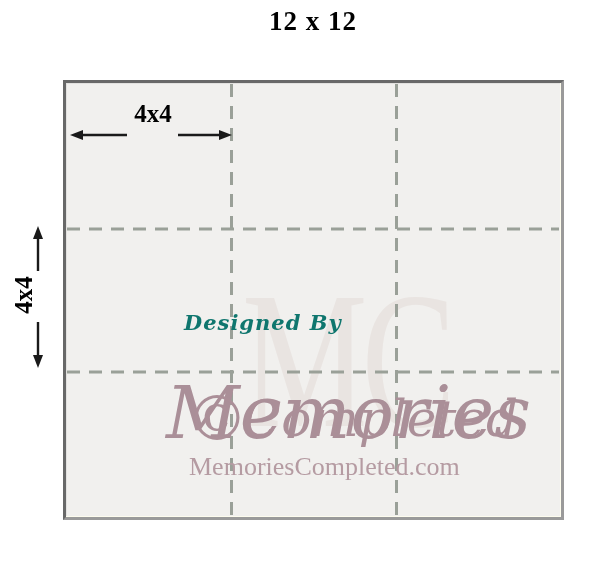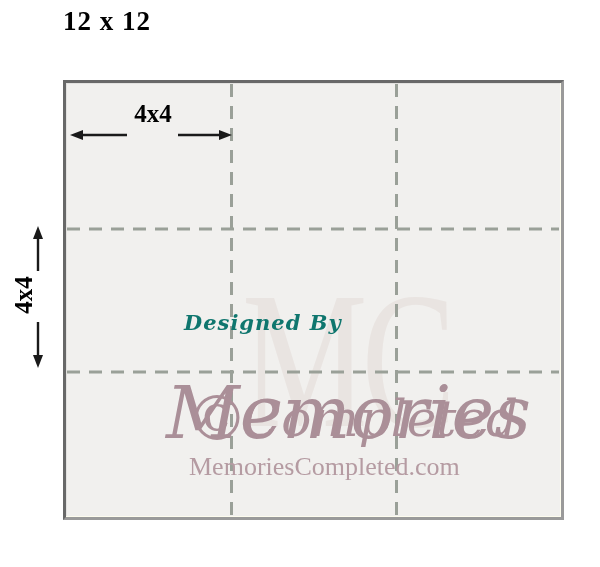--- a/index.html
+++ b/index.html
@@ -1,21 +1,21 @@
 <!DOCTYPE html>
 <html><head>
 <meta charset="utf-8">
 <style>
   html,body{margin:0;padding:0;background:#ffffff;}
   .page{
     position:relative;width:600px;height:567px;background:#ffffff;overflow:hidden;
     font-family:"Liberation Serif", serif;
   }
   .page-title{
-    position:absolute;left:63px;top:6px;width:500px;
+    position:absolute;left:63px;top:6px;width:500px;text-align:center;
     font-size:27px;font-weight:bold;color:#000;letter-spacing:1px;margin:0;
   }
   .square{
     position:absolute;left:63px;top:80px;width:495px;height:434px;z-index:1;
     background:#f1f0ee;
     border:3px solid;
     border-color:#686868 #9a9a9a #9a9a9a #686868;
     box-shadow: inset -1px -1px 0 #fdfcee, inset 1px 1px 0 #e2e1df;
   }
   .monogram{

